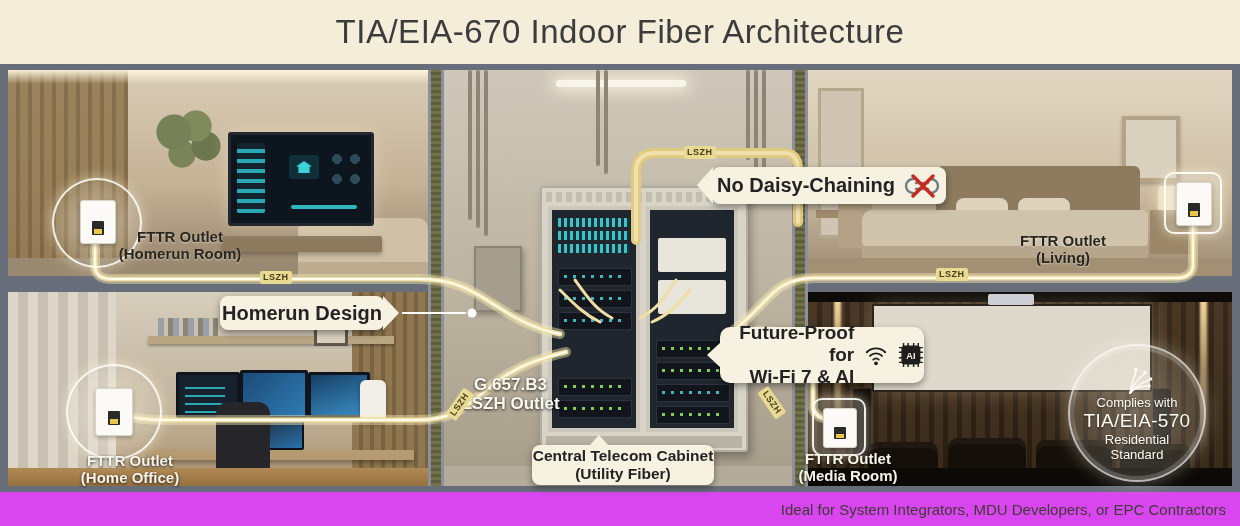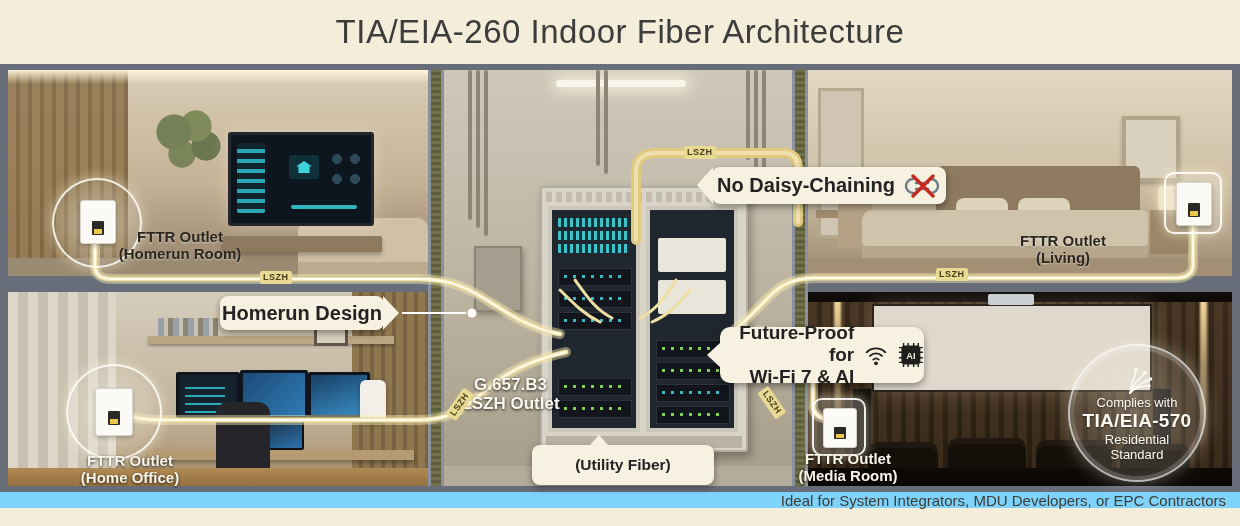--- a/index.html
+++ b/index.html
@@ -3,21 +3,21 @@
 <meta charset="utf-8">
 <style>
   html,body{margin:0;padding:0;background:#e8e2d2;}
   #canvas{position:relative;width:1240px;height:526px;overflow:hidden;
     font-family:"Liberation Sans",sans-serif;background:#f3edda;}
   .abs{position:absolute;}
 
   
   .header{left:0;top:0;width:1240px;height:64px;background:#f3edda;display:flex;align-items:center;justify-content:center;}
   .title{font-size:33px;font-weight:500;color:#3c3c3c;letter-spacing:.5px;}
-  .footer{left:0;top:492px;width:1240px;height:16px;background:#7dd3fc;display:flex;align-items:center;justify-content:flex-end;}
+  .footer{left:0;top:492px;width:1240px;height:34px;background:#d946ef;display:flex;align-items:center;justify-content:flex-end;}
   .footer-text{font-size:15px;color:#3f3b33;margin-right:14px;}
 
   
   .building{left:0;top:64px;width:1240px;height:428px;background:#686e79;}
   .room{position:absolute;overflow:hidden;}
   .room-living{left:8px;top:6px;width:420px;height:206px;background:linear-gradient(180deg,#d9cdb6 0%,#c4b296 55%,#94816a 100%);}
   .room-bedroom{left:808px;top:6px;width:424px;height:206px;background:linear-gradient(180deg,#e2d7c2 0%,#cfc0a6 55%,#9c8a71 100%);}
   .room-office{left:8px;top:228px;width:420px;height:194px;background:linear-gradient(180deg,#d6cdbc 0%,#c2b49d 60%,#a98e68 100%);}
   .room-media{left:808px;top:228px;width:424px;height:194px;background:linear-gradient(180deg,#3a2d20 0%,#2a1f15 60%,#171009 100%);}
   .room-utility{left:444px;top:6px;width:348px;height:416px;background:linear-gradient(180deg,#cfc8ba 0%,#bcb2a0 55%,#a69c8a 100%);}
@@ -120,31 +120,31 @@
   .lbl-light{color:#f7f4ea;text-shadow:0 1px 3px rgba(0,0,0,.8);}
   .callout{z-index:10;background:#f6f1e1;border-radius:8px;box-shadow:0 3px 7px rgba(0,0,0,.4);display:flex;align-items:center;justify-content:center;color:#232323;font-weight:bold;}
   .arrow{position:absolute;width:0;height:0;}
   .tag{z-index:10;background:#e9da93;color:#473e1c;font-size:9px;font-weight:bold;padding:0 3px;border-radius:2px;line-height:13px;letter-spacing:.5px;}
   .spec{z-index:9;text-align:center;color:#fbf8ef;font-weight:bold;font-size:17px;line-height:19px;text-shadow:0 1px 3px rgba(0,0,0,.85);}
   .badge{z-index:10;border-radius:50%;border:2px solid rgba(255,255,255,.65);
     background:radial-gradient(circle,rgba(250,244,228,.30) 0%,rgba(250,244,228,.14) 60%,rgba(250,244,228,.28) 100%);
     box-shadow:inset 0 0 0 4px rgba(255,255,255,.18), 0 0 18px rgba(255,248,225,.35);
     display:flex;flex-direction:column;align-items:center;justify-content:center;text-align:center;color:#fdfbf4;text-shadow:0 1px 2px rgba(0,0,0,.45);}
   .badge .b1{font-size:13px;}
-  .badge .b2{font-size:19px;font-weight:bold;letter-spacing:.3px;}
+  .badge .b2{font-size:19px;font-weight:normal;letter-spacing:.3px;}
   .badge .b3,.badge .b4{font-size:13px;line-height:15px;}
   svg.overlay{position:absolute;left:0;top:0;z-index:5;pointer-events:none;}
 </style>
 </head>
 <body>
 
 <div id="canvas">
 
   <div class="abs header">
-    <div class="title">TIA/EIA-260 Indoor Fiber Architecture</div>
+    <div class="title">TIA/EIA-670 Indoor Fiber Architecture</div>
   </div>
 
   <div class="abs building">
 
     <div class="room room-living">
       <div class="abs lv-slats"></div>
       <div class="abs lv-cove"></div>
       <div class="abs lv-plant"></div>
       <div class="abs lv-floor"></div>
       <div class="abs lv-sofa"></div>
@@ -347,20 +347,21 @@
       <g stroke="#1e1e1c" stroke-width="1.6">
         <path d="M6,1v4 M11,1v4 M17,1v4 M22,1v4 M6,23v4 M11,23v4 M17,23v4 M22,23v4 M1,6h4 M1,11h4 M1,17h4 M1,22h4 M23,6h4 M23,11h4 M23,17h4 M23,22h4"></path>
         <rect x="4.5" y="4.5" width="19" height="19" rx="3" fill="#1e1e1c"></rect>
       </g>
       <text x="14" y="18.5" font-size="10" font-weight="bold" fill="#f6f1e1" text-anchor="middle" font-family="Liberation Sans, sans-serif">AI</text>
     </svg>
   </div>
 
   <div class="abs callout" style="left:532px;top:445px;width:182px;height:40px;font-size:15.5px;line-height:18px;flex-direction:column;">
     <div class="arrow" style="left:58px;top:-10px;border-left:9px solid transparent;border-right:9px solid transparent;border-bottom:10px solid #f6f1e1;"></div>
+    <div>Central Telecom Cabinet</div>
     <div>(Utility Fiber)</div>
   </div>
 
   <div class="abs spec" style="left:428px;top:375px;width:165px;">
     <div>G.657.B3</div>
     <div>LSZH Outlet</div>
   </div>
 
   <div class="abs tag" style="left:684px;top:146px;">LSZH</div>
   <div class="abs tag" style="left:260px;top:271px;">LSZH</div>

